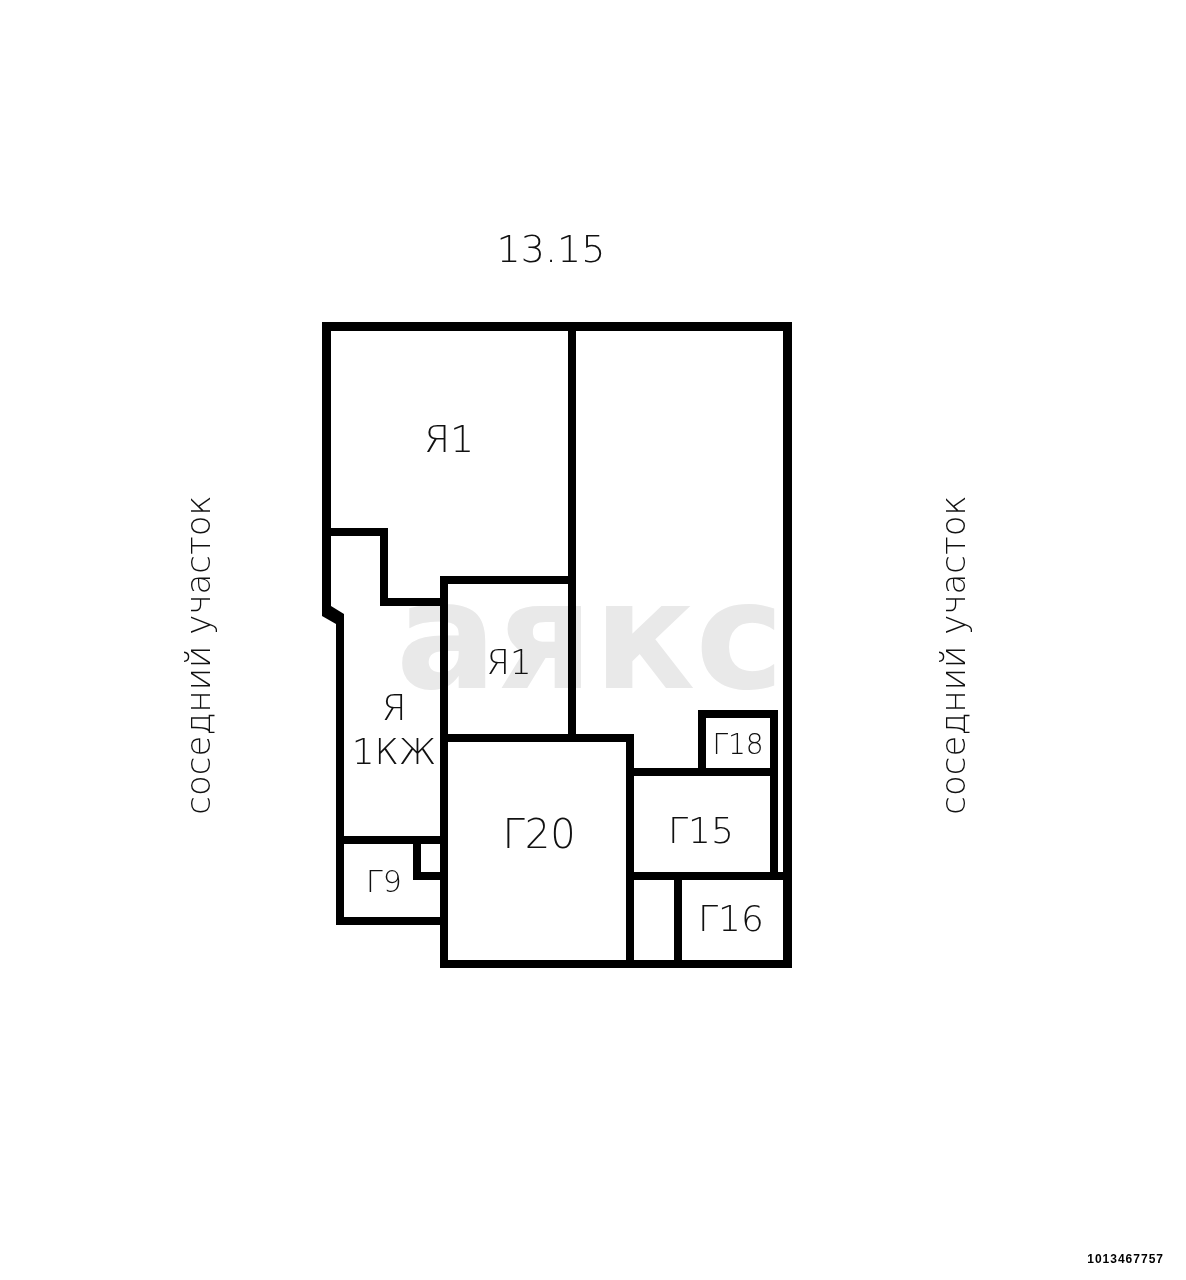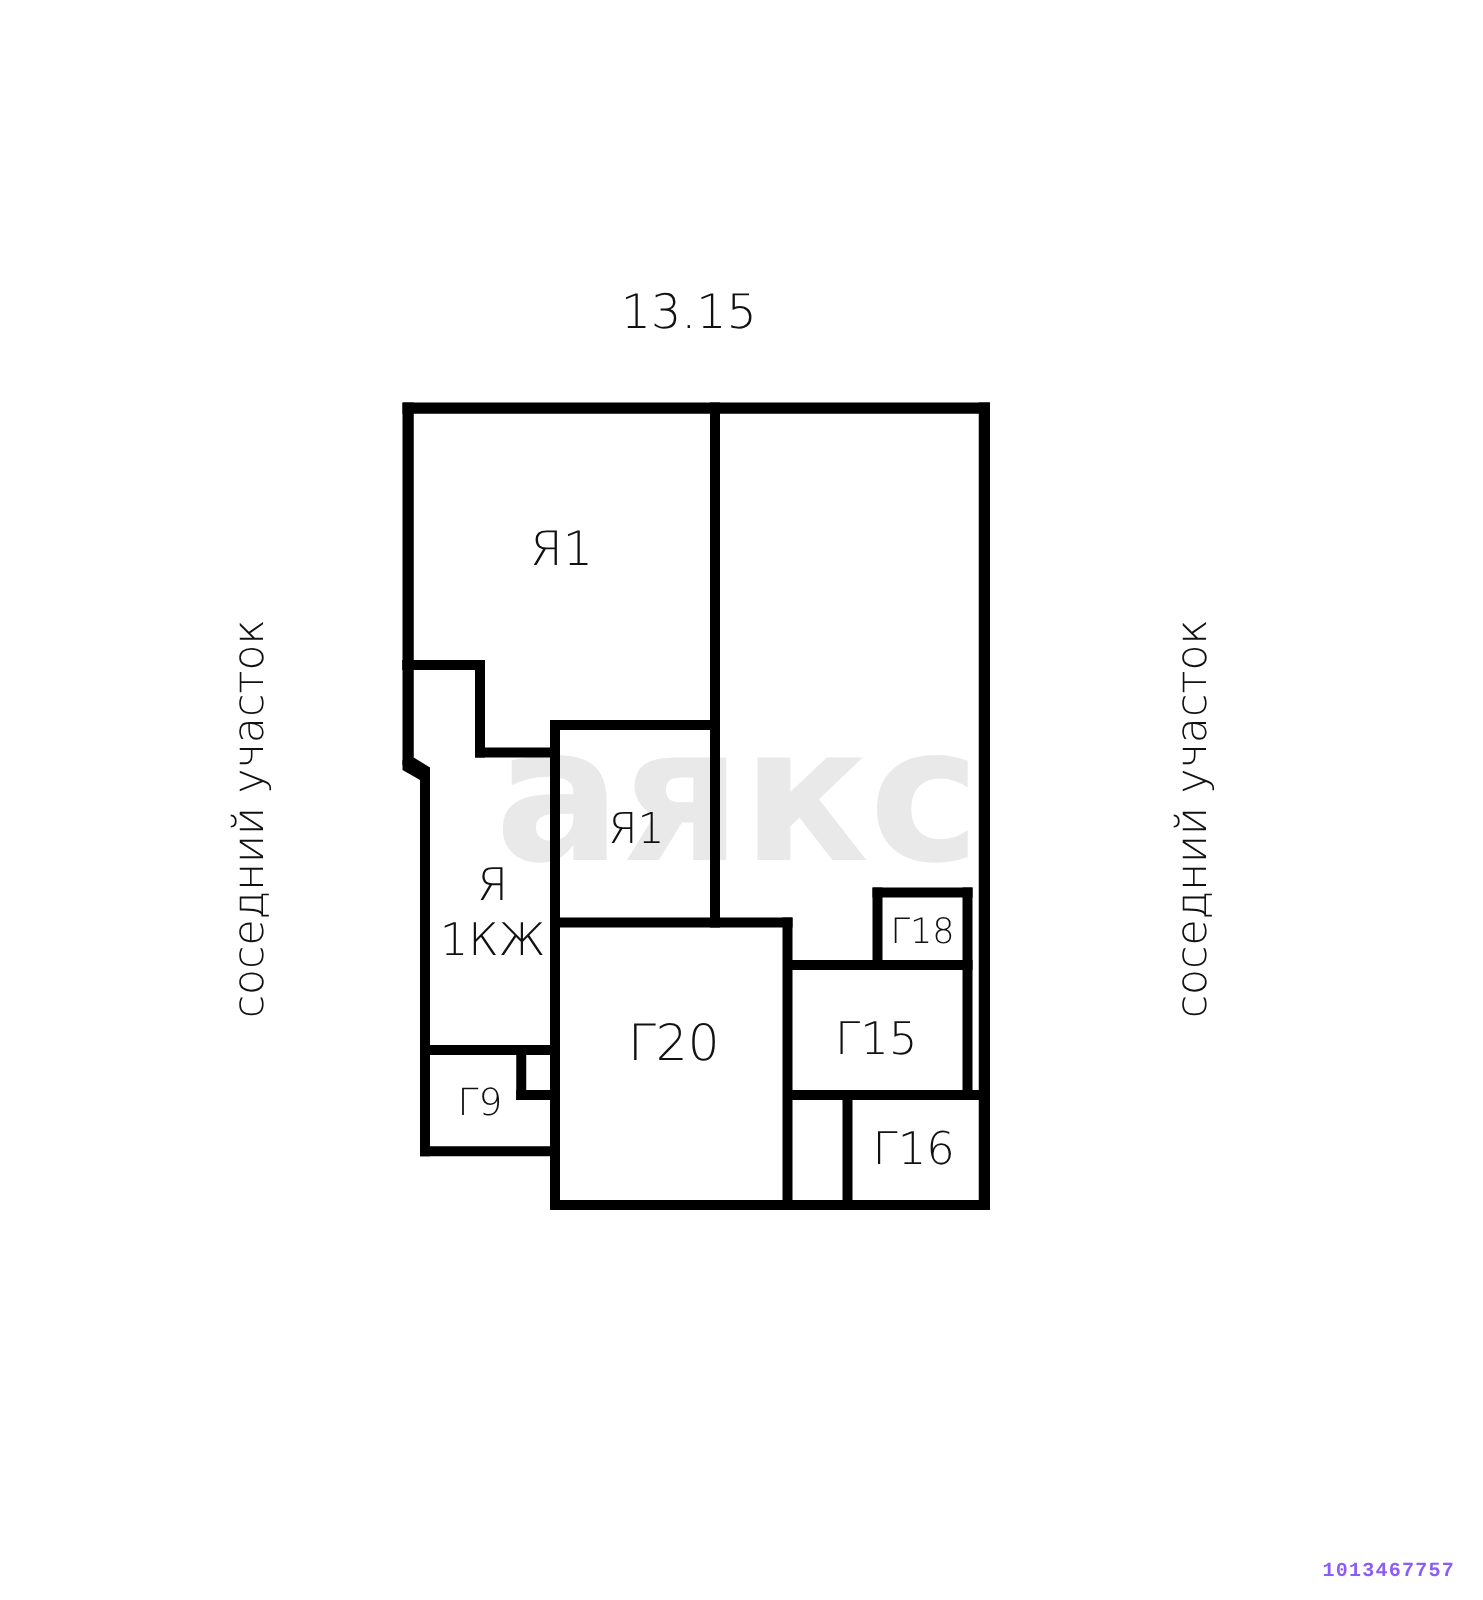--- a/index.html
+++ b/index.html
@@ -1,21 +1,21 @@
 <!DOCTYPE html>
 <html><head>
 <meta charset="utf-8">
 <style>
   html, body { margin: 0; padding: 0; background: #ffffff; }
   body { width: 1186px; height: 1280px; position: relative; overflow: hidden; font-family: "DejaVu Sans", sans-serif; }
   svg { position: absolute; left: 0; top: 0; }
   .wall { fill: #000; }
   .lbl { font-family: "DejaVu Sans", sans-serif; fill: #111; font-weight: 300; }
   .watermark { font-family: "DejaVu Sans", sans-serif; font-weight: bold; fill: #e9e9e9; }
-  .id-badge { position: absolute; right: 22px; bottom: 14px; font-family: Liberation Mono, monospace; font-weight: bold; font-size: 16px; color: #8b5cf6; letter-spacing: 1px; }
+  .id-badge { position: absolute; right: 22px; bottom: 14px; font-family: Liberation Sans, sans-serif; font-weight: bold; font-size: 12px; color: #000000; letter-spacing: 1px; }
 </style>
 </head>
 <body>
 
 <svg width="1186" height="1280" viewBox="0 0 1186 1280">
 
   <text class="watermark" x="590" y="688" font-size="150" text-anchor="middle">аякс</text>
 
   <g>
 

